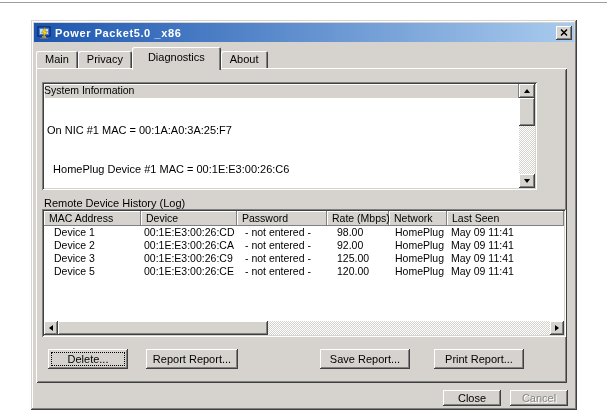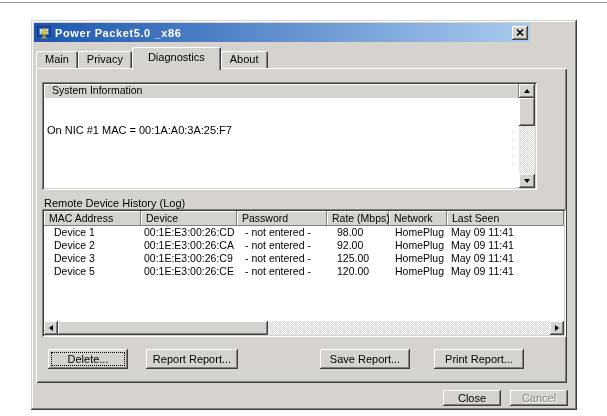--- a/index.html
+++ b/index.html
@@ -13,21 +13,21 @@
   .top-rule { left:0; top:2px; width:607px; height:1px; background:#9d9d9d; }
 
   
   .window {
     left:31px; top:20px; width:546px; height:390px;
     background:var(--dialog,#d6d3ce);
     box-shadow: inset -1px -1px 0 #404040, inset 1px 1px 0 #d6d3ce,
                 inset -2px -2px 0 #808080, inset 2px 2px 0 #ffffff;
   }
   .titlebar {
-    left:3px; top:3px; width:496px; height:19px;
+    left:3px; top:3px; width:540px; height:19px;
     background: linear-gradient(90deg, var(--titlebar_start,#1c56b0) 0%, var(--titlebar_end,#a9cbee) 100%);
     display:flex; align-items:center; padding:0 2px 0 3px;
   }
   .title-text {
     color:var(--title_text,#fff); font-weight:bold; font-size:11px;
     letter-spacing:0.6px; margin-left:4px; flex:1; white-space:nowrap; overflow:hidden;
   }
   .btn3d {
     background:var(--dialog,#d6d3ce);
     box-shadow: inset -1px -1px 0 #404040, inset 1px 1px 0 #ffffff, inset -2px -2px 0 #808080;
@@ -56,21 +56,21 @@
                 inset 2px 2px 0 #404040, inset -2px -2px 0 #d6d3ce;
   }
   .hdrcell {
     background:var(--dialog,#d6d3ce);
     box-shadow: inset -1px -1px 0 #808080, inset 1px 1px 0 #ffffff;
     font-size:10.5px; line-height:13px; white-space:nowrap; overflow:hidden;
   }
 
   
   .sysinfo { left:6px; top:14px; width:495px; height:108px; }
-  .sys-header { left:2px; top:2px; width:475px; height:18px; padding-left:8px; }
+  .sys-header { left:2px; top:2px; width:475px; height:18px; padding-left:0; }
   .sys-lines {
     left:2px; top:16px; width:475px; height:90px; background:#fff; overflow:hidden;
     padding:1px 0 0 3px; font-size:11px; line-height:12.7px; white-space:pre;
   }
 
   
   .checker { background-color:#e9e6e1; background-image:repeating-conic-gradient(#ffffff 0% 25%, #d6d3ce 0% 50%); background-size:2px 2px; }
   .vscroll { right:2px; top:2px; width:16px; height:104px; display:flex; flex-direction:column; }
   .sbtn { flex:0 0 14px; display:flex; align-items:center; justify-content:center; }
   .vtrack { flex:1; position:relative; }
@@ -140,20 +140,21 @@
   </div>
 
   <div class="abs page">
 
     <div class="abs sunken sysinfo">
       <div class="abs hdrcell sys-header">
         <span>System Information</span>
       </div>
       <div class="abs sys-lines">
         <div>On NIC #1 MAC = 00:1A:A0:3A:25:F7</div>
+        <div>  HomePlug Device #1 MAC = 00:1E:E3:00:26:C6</div>
         
         
         
         
         
       </div>
       <div class="abs vscroll">
         <div class="btn3d sbtn">
             <span class="tri-up"></span>
           </div>

